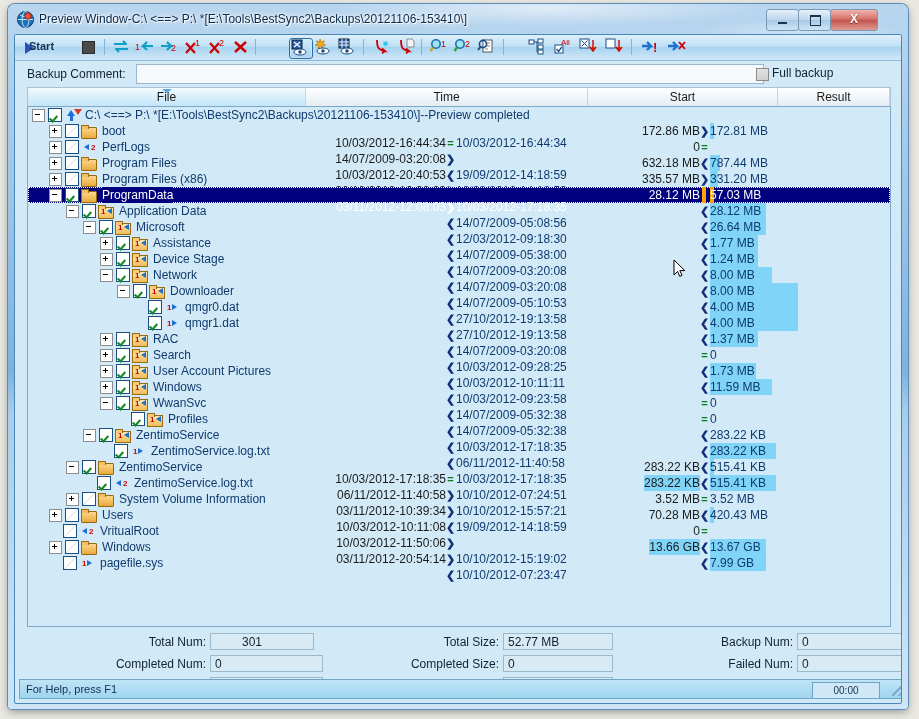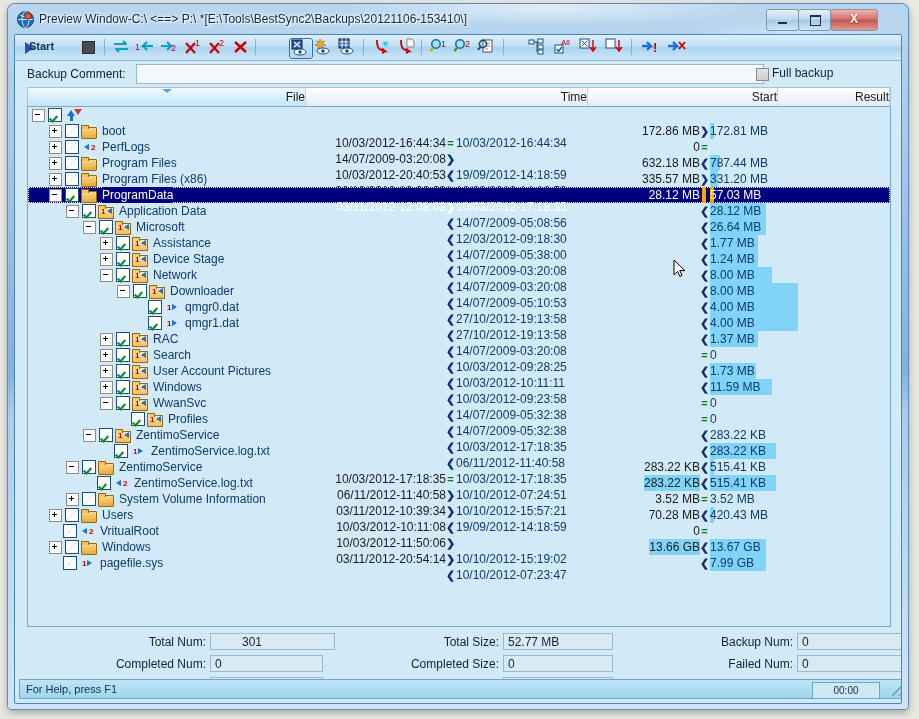--- a/index.html
+++ b/index.html
@@ -65,21 +65,21 @@
   #cinput{position:absolute;left:121px;top:3px;width:620px;height:18px;
     background:#f5f9fc;border:1px solid #9ab8cd;font-size:12px;padding:0 3px;color:#123;}
   #fullbk{position:absolute;left:757px;top:5px;font-size:12px;color:#123;}
   #fullbkbox{position:absolute;left:-16px;top:2px;width:11px;height:11px;
     background:linear-gradient(to bottom,#e2e2e2,#cfcfcf);border:1px solid #8a8a8a;}
 
   
   #hdr{position:absolute;left:12px;top:52px;width:864px;height:20px;
     background:linear-gradient(to bottom,#ffffff,#f1f6fa 50%,#e4edf4);
     border:1px solid #a8c3d6;border-bottom:1px solid #7fa8c6;box-sizing:border-box;display:flex;}
-  .hcell{position:relative;display:flex;align-items:center;justify-content:flex-end;
+  .hcell{position:relative;display:flex;align-items:center;justify-content:center;
     font-size:12px;color:#1a1a1a;border-right:1px solid #c3d6e4;box-sizing:border-box;height:100%;}
   .hcell.active{background:linear-gradient(to bottom,#f2fbff,#d6eefb 55%,#c4e5f8);}
   .sortmark{position:absolute;left:50%;top:1px;margin-left:-5px;width:0;height:0;
     border-left:5px solid transparent;border-right:5px solid transparent;border-top:4px solid #5aa8d8;}
 
   
   #list{position:absolute;left:12px;top:72px;width:864px;height:520px;
     background:#d2eaf8;border:1px solid #7fa8c6;border-top:none;box-sizing:border-box;overflow:hidden;}
   .row{position:relative;height:16px;font-size:12px;color:#103a6e;white-space:nowrap;}
   .row.sel{background:#00007e;color:#fff;outline:1px dotted #fff;outline-offset:-1px;}
@@ -364,20 +364,21 @@
       </div>
 
     <div id="list">
         <div class="row">
           <div class="namecell" style="left: 4px;">
             <span class="exp"></span>
             <span class="chk on"></span>
             <span class="ico rootsync">
               <span class="rootred"></span>
             </span>
+            <span class="lbl">C:\ &lt;==&gt; P:\ *[E:\Tools\BestSync2\Backups\20121106-153410\]--Preview completed</span>
           </div>
           <div class="timecell"></div>
           <div class="sizecell"></div>
         </div>
         <div class="row">
           <div class="barR" style="left: 682px; width: 4px;"></div>
           <div class="namecell" style="left: 21px;">
             <span class="exp plus"></span>
             <span class="chk dim"></span>
             <span class="ico folder"></span>
@@ -961,21 +962,21 @@
             <span class="s-op op-lt">❮</span>
             <span class="s-r hl">7.99 GB</span>
           </div>
         </div>
       </div>
 
     <div id="stats">
       <div class="fgrp" id="g1" style="left:183px;top:2px;">
           <div class="frow">
             <span class="flabel">Total Num:</span>
-            <span class="fval" style="width: 125px; padding-left: 31px;">301</span>
+            <span class="fval" style="width: 104px; padding-left: 31px;">301</span>
           </div>
           <div class="frow">
             <span class="flabel">Completed Num:</span>
             <span class="fval" style="width: 113px;">0</span>
           </div>
           <div class="frow">
             <span class="flabel">Filtered Num:</span>
             <span class="fval" style="width: 113px;">100991</span>
           </div>
         </div>

